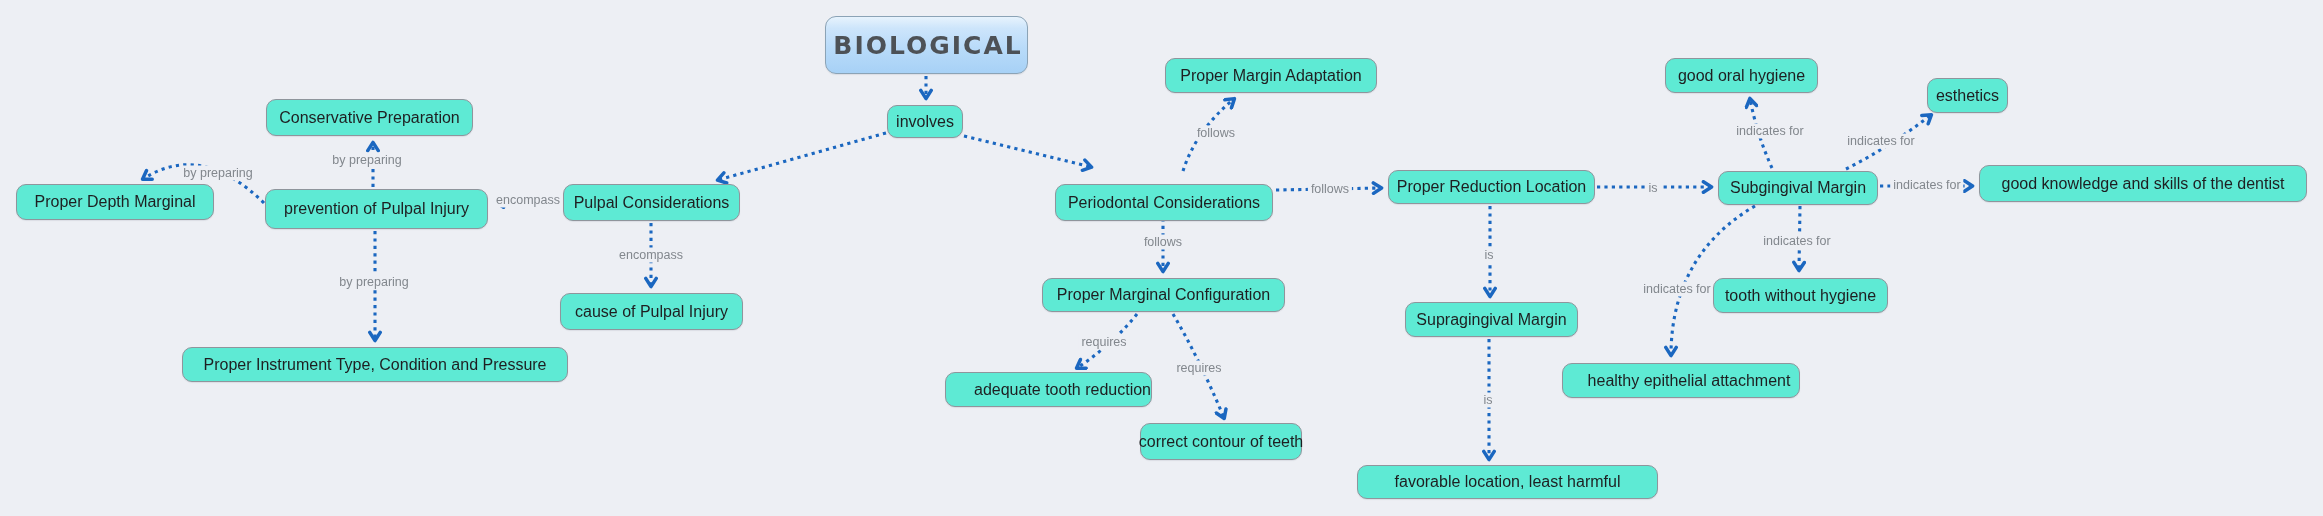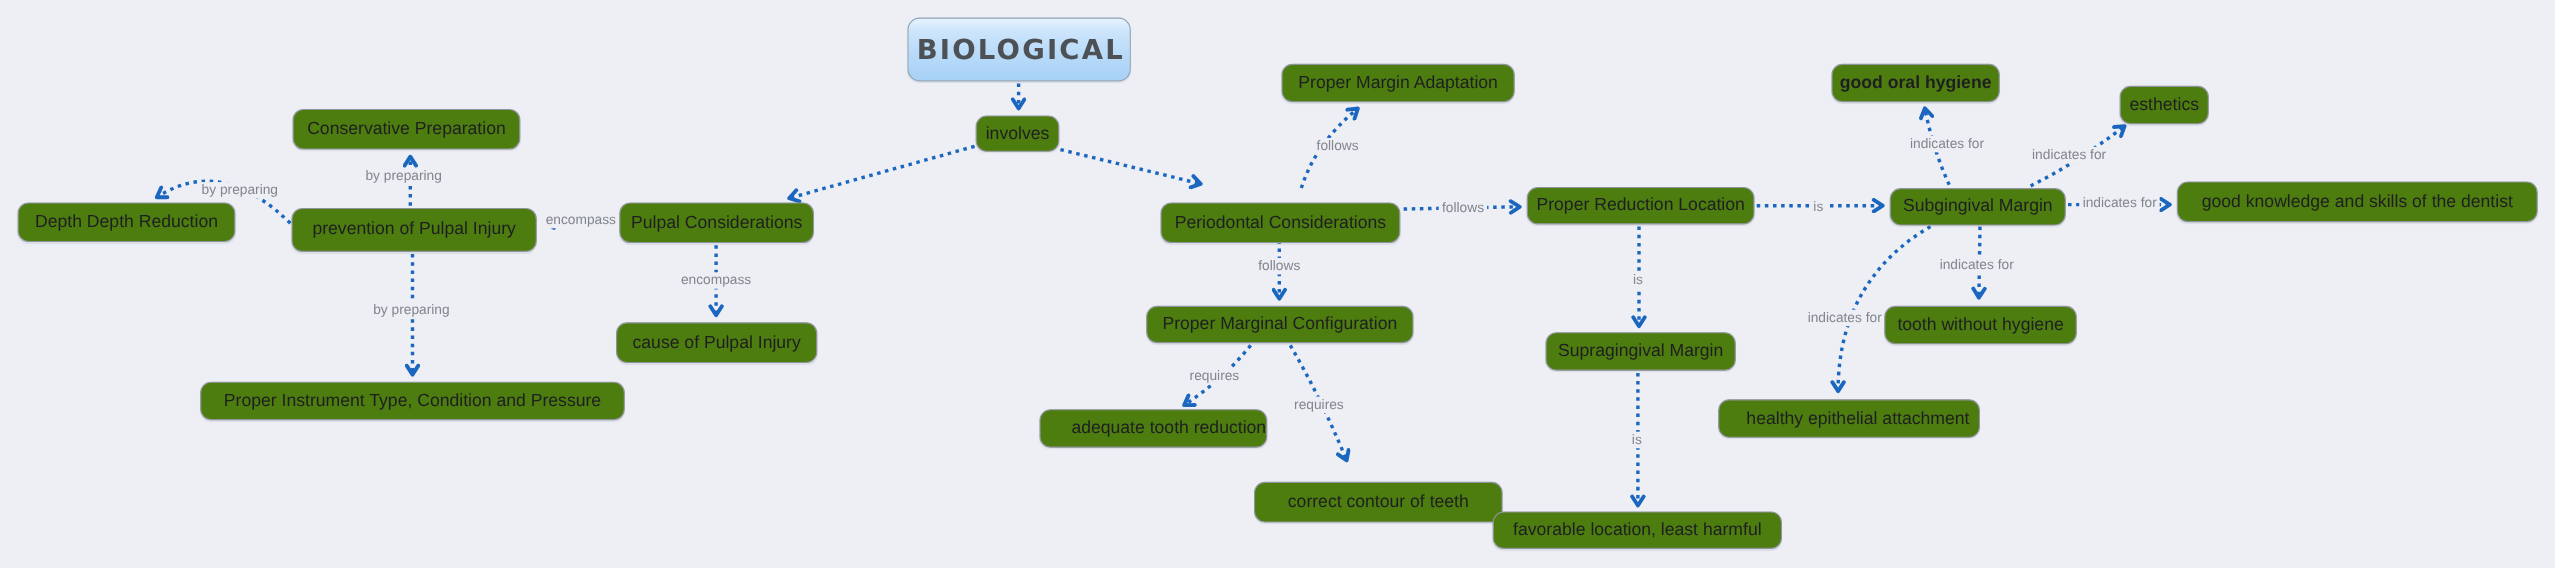--- a/index.html
+++ b/index.html
@@ -7,21 +7,21 @@
     width:2323px;height:516px;
     background:#edeff4;
     font-family:"Liberation Sans",sans-serif;
     position:relative;overflow:hidden;
   }
   #map{position:absolute;left:0;top:0;width:2323px;height:516px;}
   #edges{position:absolute;left:0;top:0;width:2323px;height:516px;}
   .edge{fill:none;stroke:#1b67c0;stroke-width:3.1;stroke-dasharray:3.2 4.2;}
   .node{
     position:absolute;box-sizing:border-box;
-    background:#4d7c0f;
+    background:#5eead4;
     border:1.5px solid #8f959c;border-radius:10px;
     display:flex;align-items:center;justify-content:center;
     font-size:16px;color:#1e1f21;white-space:nowrap;
     padding:0 8px;
     box-shadow:0 1px 1px rgba(90,100,115,0.12);
   }
   .node.root{
     background:linear-gradient(180deg,#e7f3fd 0%,#cde5fb 20%,#b9dbf9 55%,#a7d1f6 100%);
     border:1.5px solid #8ba3b6;border-radius:11px;
     font-family:"DejaVu Sans","Liberation Sans",sans-serif;
@@ -85,33 +85,33 @@
       <div class="edge-label" style="left: 367px; top: 160px;">by preparing</div>
       <div class="edge-label" style="left: 218px; top: 173px;">by preparing</div>
       <div class="edge-label" style="left: 374px; top: 282px;">by preparing</div>
       <div class="edge-label" style="left: 528px; top: 200px;">encompass</div>
       <div class="edge-label" style="left: 651px; top: 255px;">encompass</div>
     </div>
   <div id="nodes">
       <div class="node root" style="left: 825px; top: 16px; width: 203px; height: 58px; padding-left: 11px;">BIOLOGICAL</div>
       <div class="node" style="left: 887px; top: 105px; width: 76px; height: 33px;">involves</div>
       <div class="node" style="left: 266px; top: 99px; width: 207px; height: 37px;">Conservative Preparation</div>
-      <div class="node" style="left: 16px; top: 184px; width: 198px; height: 36px;">Depth Depth Reduction</div>
+      <div class="node" style="left: 16px; top: 184px; width: 198px; height: 36px;">Proper Depth Marginal</div>
       <div class="node" style="left: 265px; top: 189px; width: 223px; height: 40px;">prevention of Pulpal Injury</div>
       <div class="node" style="left: 563px; top: 184px; width: 177px; height: 37px;">Pulpal Considerations</div>
       <div class="node" style="left: 560px; top: 293px; width: 183px; height: 37px;">cause of Pulpal Injury</div>
       <div class="node" style="left: 182px; top: 347px; width: 386px; height: 35px;">Proper Instrument Type, Condition and Pressure</div>
       <div class="node" style="left: 1165px; top: 58px; width: 212px; height: 35px;">Proper Margin Adaptation</div>
       <div class="node" style="left: 1055px; top: 172px; width: 218px; height: 37px; margin-top: 12px;">Periodontal Considerations</div>
       <div class="node" style="left: 1042px; top: 278px; width: 243px; height: 34px;">Proper Marginal Configuration</div>
       <div class="node" style="left: 945px; top: 372px; width: 207px; height: 35px; padding-left: 36px;">adequate tooth reduction</div>
-      <div class="node" style="left: 1140px; top: 423px; width: 226px; height: 37px; margin-top: 15px;">correct contour of teeth</div>
+      <div class="node" style="left: 1140px; top: 423px; width: 162px; height: 37px;">correct contour of teeth</div>
       <div class="node" style="left: 1388px; top: 170px; width: 207px; height: 34px;">Proper Reduction Location</div>
       <div class="node" style="left: 1405px; top: 302px; width: 173px; height: 35px;">Supragingival Margin</div>
-      <div class="node" style="left: 1357px; top: 465px; width: 263px; height: 34px;">favorable location, least harmful</div>
+      <div class="node" style="left: 1357px; top: 465px; width: 301px; height: 34px;">favorable location, least harmful</div>
       <div class="node" style="left: 1718px; top: 171px; width: 160px; height: 34px;">Subgingival Margin</div>
-      <div class="node" style="left: 1665px; top: 58px; width: 153px; height: 35px; font-weight: bold;">good oral hygiene</div>
+      <div class="node" style="left: 1665px; top: 58px; width: 153px; height: 35px;">good oral hygiene</div>
       <div class="node" style="left: 1927px; top: 78px; width: 81px; height: 35px;">esthetics</div>
       <div class="node" style="left: 1979px; top: 165px; width: 328px; height: 37px;">good knowledge and skills of the dentist</div>
       <div class="node" style="left: 1713px; top: 278px; width: 175px; height: 35px;">tooth without hygiene</div>
       <div class="node" style="left: 1562px; top: 363px; width: 238px; height: 35px; padding-left: 24px;">healthy epithelial attachment</div>
     </div>
 </div>
 
 </body></html>

